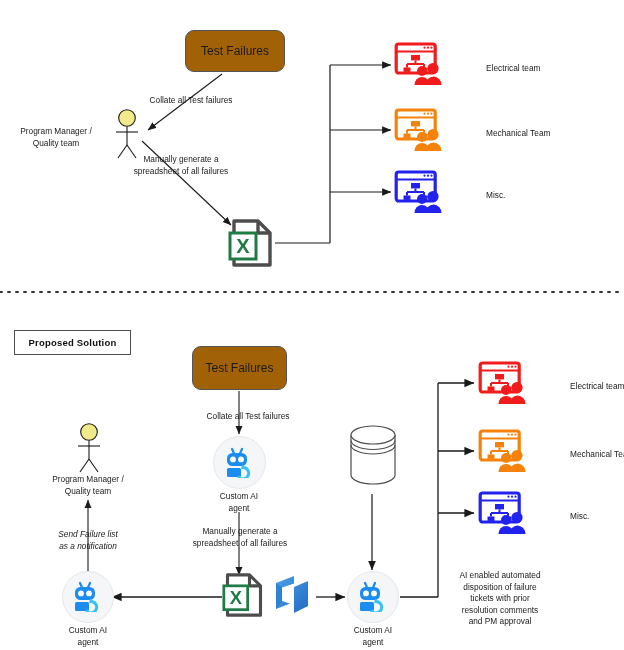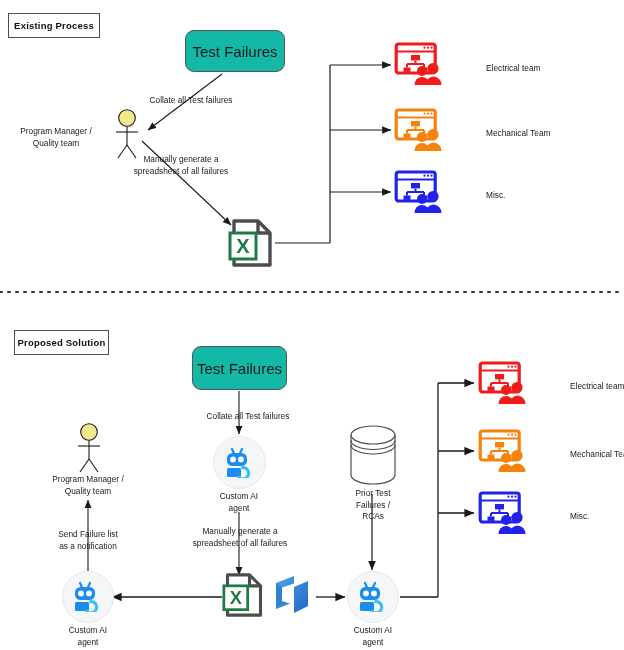--- a/index.html
+++ b/index.html
@@ -31,22 +31,22 @@
     align-items: center;
     justify-content: center;
     letter-spacing: .2px;
     box-sizing: border-box;
   }
 
   
   .round-box {
     border: 1.3px solid #555555;
     border-radius: 9px;
-    background: #14b8a6;
-    font-size: 15px;
+    background: #a16207;
+    font-size: 12px;
     color: #1a1a1a;
     display: flex;
     align-items: center;
     justify-content: center;
     box-sizing: border-box;
   }
 
   
   .lbl {
     font-size: 8.3px;
@@ -115,23 +115,20 @@
 
     <path d="M372,494 L372,570" stroke="#1a1a1a" stroke-width="1.2" fill="none" marker-end="url(#ah)"></path>
 
     <path d="M400,597 L438,597" stroke="#1a1a1a" stroke-width="1.3" fill="none"></path>
     <path d="M438,597 L438,383" stroke="#1a1a1a" stroke-width="1.3" fill="none"></path>
     <path d="M438,383 L474,383" stroke="#1a1a1a" stroke-width="1.3" fill="none" marker-end="url(#ah)"></path>
     <path d="M438,451 L474,451" stroke="#1a1a1a" stroke-width="1.3" fill="none" marker-end="url(#ah)"></path>
     <path d="M438,513 L474,513" stroke="#1a1a1a" stroke-width="1.3" fill="none" marker-end="url(#ah)"></path>
   </svg>
 
-  <div class="section-header abs" style="left:8px; top:13px; width:92px; height:25px;">
-    <span>Existing Process</span>
-  </div>
 
   <div class="round-box abs" style="left:185px; top:30px; width:100px; height:42px;">
     <span>Test Failures</span>
   </div>
 
   <div class="icon-wrap" style="left:108px; top:108px; width:38px; height:52px;">
     <svg width="38" height="52" viewBox="0 0 38 52" xmlns="http://www.w3.org/2000/svg">
       <circle cx="19" cy="10" r="8.3" fill="#f2ea8a" stroke="#1a1a1a" stroke-width="1.1"></circle>
       <line x1="19" y1="18.4" x2="19" y2="37" stroke="#1a1a1a" stroke-width="1.1"></line>
       <line x1="8" y1="24" x2="30" y2="24" stroke="#1a1a1a" stroke-width="1.1"></line>
@@ -216,21 +213,21 @@
       <rect x="9.5" y="26.5" width="7" height="4.4" fill="#2222ee"></rect>
       <rect x="26.5" y="26.5" width="7" height="4.4" fill="#2222ee"></rect>
       <circle cx="28" cy="30" r="5" fill="#2222ee"></circle>
       <path d="M20.5,44 a7.5,8 0 0 1 15,0 z" fill="#2222ee"></path>
       <circle cx="39" cy="27.5" r="5.6" fill="#2222ee"></circle>
       <path d="M31.5,44 a8,8.6 0 0 1 16,0 z" fill="#2222ee"></path>
     </svg>
   </div>
   <div class="lbl abs left" style="left:450px; top:190px; width:110px;">Misc.</div>
 
-  <div class="section-header abs" style="left:14px; top:330px; width:95px; height:25px;">
+  <div class="section-header abs" style="left:14px; top:330px; width:117px; height:25px;">
     <span>Proposed Solution</span>
   </div>
 
   <div class="round-box abs" style="left:192px; top:346px; width:95px; height:44px;">
     <span>Test Failures</span>
   </div>
 
   <div class="lbl abs center" style="left:185px; top:411px; width:126px;">Collate all Test failures</div>
 
   <div class="icon-wrap" style="left:70px; top:422px; width:38px; height:52px;">
@@ -238,21 +235,21 @@
       <circle cx="19" cy="10" r="8.3" fill="#f2ea8a" stroke="#1a1a1a" stroke-width="1.1"></circle>
       <line x1="19" y1="18.4" x2="19" y2="37" stroke="#1a1a1a" stroke-width="1.1"></line>
       <line x1="8" y1="24" x2="30" y2="24" stroke="#1a1a1a" stroke-width="1.1"></line>
       <line x1="19" y1="37" x2="10" y2="50" stroke="#1a1a1a" stroke-width="1.1"></line>
       <line x1="19" y1="37" x2="28" y2="50" stroke="#1a1a1a" stroke-width="1.1"></line>
     </svg>
   </div>
   <div class="lbl abs center" style="left:24px; top:474px; width:128px;">Program Manager /
 Quality team</div>
 
-  <div class="lbl abs center" style="left:26px; top:529px; width:124px;">Send Failure list
+  <div class="lbl abs center" style="left:26px; top:529px; width:124px;font-style:italic;">Send Failure list
 as a notification</div>
 
   <div class="agent-circle" style="left:213px; top:436px; width:53px; height:53px;"></div>
   <div class="icon-wrap" style="left:224px; top:447px; width:32px; height:31px;">
     <svg width="32" height="31" viewBox="0 0 32 31" xmlns="http://www.w3.org/2000/svg">
       <line x1="8" y1="2" x2="10" y2="6.5" stroke="#1b8cf0" stroke-width="2.2" stroke-linecap="round"></line>
       <line x1="18" y1="2" x2="16" y2="6.5" stroke="#1b8cf0" stroke-width="2.2" stroke-linecap="round"></line>
       <rect x="3" y="6" width="20" height="13" rx="5.5" fill="#1b8cf0"></rect>
       <circle cx="9" cy="12.4" r="2.9" fill="#ffffff"></circle>
       <circle cx="17" cy="12.4" r="2.9" fill="#ffffff"></circle>
@@ -268,23 +265,20 @@
 spreadsheet of all failures</div>
 
   <div class="icon-wrap" style="left:348px; top:425px; width:50px; height:62px;">
     <svg width="50" height="62" viewBox="0 0 50 62" xmlns="http://www.w3.org/2000/svg">
       <path d="M3,10 L3,50 a22,9 0 0 0 44,0 L47,10" fill="#ffffff" stroke="#4d4d4d" stroke-width="1.2"></path>
       <ellipse cx="25" cy="10" rx="22" ry="9" fill="#ffffff" stroke="#4d4d4d" stroke-width="1.2"></ellipse>
       <path d="M3,15.5 a22,9 0 0 0 44,0" fill="none" stroke="#4d4d4d" stroke-width="1.1"></path>
       <path d="M3,20 a22,9 0 0 0 44,0" fill="none" stroke="#4d4d4d" stroke-width="1.1"></path>
     </svg>
   </div>
-  <div class="lbl abs center" style="left:333px; top:488px; width:80px;">Prior Test
-Failures /
-RCAs</div>
 
   <div class="icon-wrap" style="left:222px; top:572px; width:44px; height:46px;">
     <svg width="44" height="46" viewBox="0 0 48 50" xmlns="http://www.w3.org/2000/svg">
       <path d="M6,3 L30,3 L42,15 L42,47 L6,47 Z" fill="#ffffff" stroke="#4d4d4d" stroke-width="3.4" stroke-linejoin="round"></path>
       <path d="M30,3 L30,15 L42,15" fill="none" stroke="#4d4d4d" stroke-width="3.4" stroke-linejoin="round"></path>
       <rect x="2" y="15" width="26" height="26" fill="#ffffff" stroke="#1f7a44" stroke-width="3"></rect>
       <text x="15" y="34.5" font-family="'Liberation Sans',sans-serif" font-size="20" font-weight="bold" fill="#1f7a44" text-anchor="middle">X</text>
     </svg>
   </div>
 
@@ -327,20 +321,25 @@
       <circle cx="9" cy="12.4" r="2.9" fill="#ffffff"></circle>
       <circle cx="17" cy="12.4" r="2.9" fill="#ffffff"></circle>
       <rect x="3" y="21" width="14" height="9" rx="1.6" fill="#1b8cf0"></rect>
       <path d="M19,20.5 a5.7,5.7 0 1 1 -4.1,9.7" fill="none" stroke="#36c3f0" stroke-width="3" stroke-linecap="round"></path>
       <path d="M18.2,17.6 L21.3,21.2 L17.2,22.2 z" fill="#36c3f0"></path>
     </svg>
   </div>
   <div class="lbl abs center" style="left:323px; top:625px; width:100px;">Custom AI
 agent</div>
 
+  <div class="lbl abs center" style="left:430px; top:570px; width:140px;">AI enabled automated
+disposition of failure
+tickets with prior
+resolution comments
+and PM approval</div>
 
   <div class="icon-wrap" style="left:478px; top:360px; width:48px; height:46px;">
     <svg width="48" height="46" viewBox="0 0 48 46" xmlns="http://www.w3.org/2000/svg">
       <rect x="2.2" y="3" width="39" height="29" rx="2.5" fill="none" stroke="#f21b1b" stroke-width="3.2"></rect>
       <line x1="2.2" y1="10.5" x2="41.2" y2="10.5" stroke="#f21b1b" stroke-width="2.2"></line>
       <circle cx="30.5" cy="6.7" r="1.1" fill="#f21b1b"></circle>
         <circle cx="34" cy="6.7" r="1.1" fill="#f21b1b"></circle>
         <circle cx="37.5" cy="6.7" r="1.1" fill="#f21b1b"></circle>
       <rect x="17" y="14" width="9" height="5.4" fill="#f21b1b"></rect>
       <line x1="21.5" y1="19.4" x2="21.5" y2="23" stroke="#f21b1b" stroke-width="2"></line>

